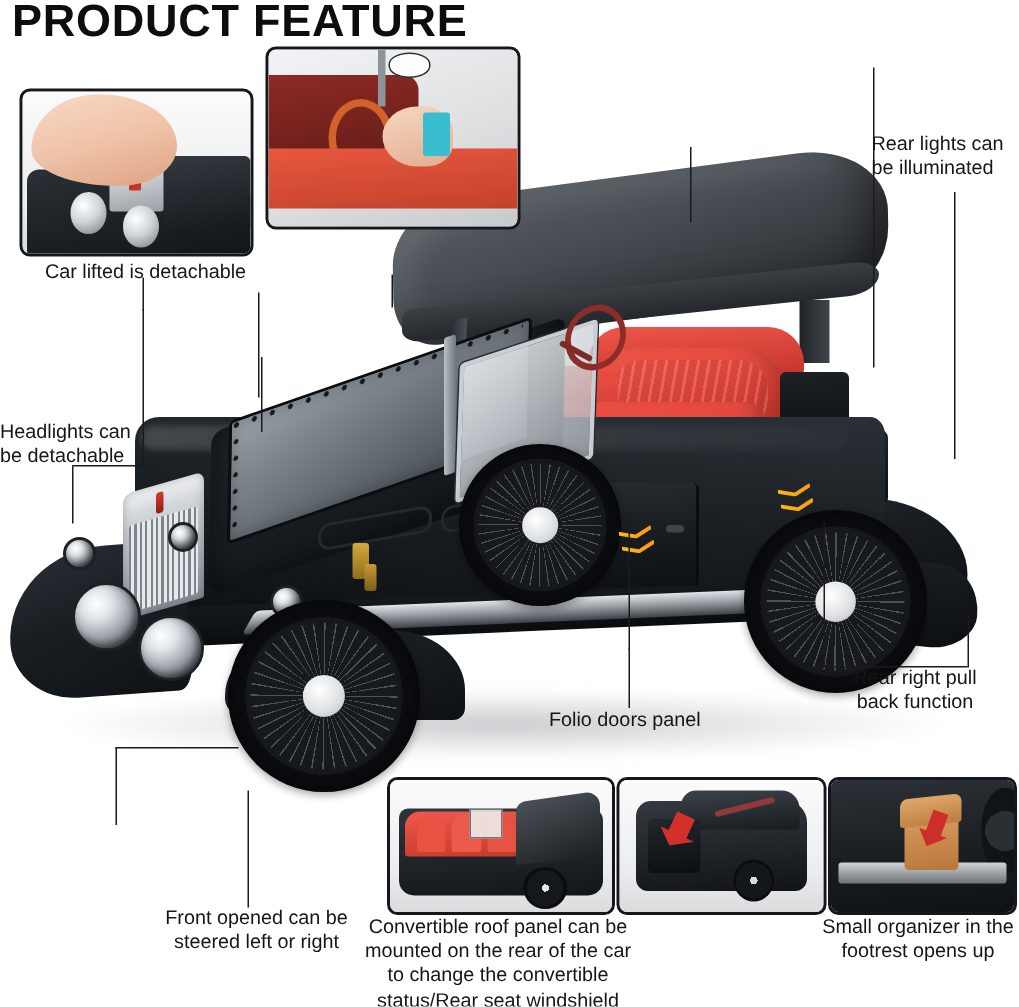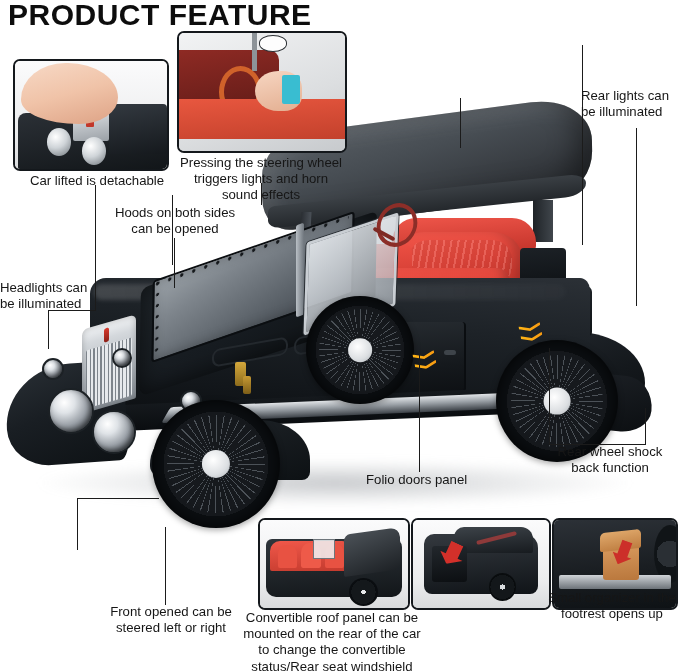--- a/index.html
+++ b/index.html
@@ -547,38 +547,33 @@
   <div class="lead h" style="left:549px; top:444px; width:96px;"></div>
   <div class="lead v" style="left:645px; top:408px; height:37px;"></div>
 
   <div class="lead v" style="left:77px; top:498px; height:52px;"></div>
   <div class="lead h" style="left:77px; top:498px; width:82px;"></div>
 
   <div class="lead v" style="left:165px; top:527px; height:78px;"></div>
 
   <div class="callout c-center" style="left:8px; top:173px; width:178px;">Car lifted is detachable</div>
 
-  <div class="callout c-center" style="left:168px; top:155px; width:186px;">Pressing the steering wheel
-triggers lights and horn
-sound effects</div>
 
 
 
   <div class="callout c-left" style="left:581px; top:88px; width:98px;">Rear lights can
 be illuminated</div>
 
-  <div class="callout c-center" style="left:104px; top:205px; width:142px;">Hoods on both sides
-can be opened</div>
 
   <div class="callout c-left" style="left:0px; top:280px; width:96px;">Headlights can
-be illuminated</div>
+be detachable</div>
 
   <div class="callout c-left" style="left:366px; top:472px; width:110px;">Folio doors panel</div>
 
-  <div class="callout c-center" style="left:549px; top:444px; width:122px;">Rear wheel shock
+  <div class="callout c-center" style="left:549px; top:444px; width:122px;">Rear right pull
 back function</div>
 
 
   <div class="callout c-center" style="left:98px; top:604px; width:146px;">Front opened can be
 steered left or right</div>
 
   <div class="thumb" style="left:13px; top:59px; width:152px; height:108px;">
     <div class="scene sc-bg-white">
       <div class="blob t1-car"></div>
       <div class="blob t1-hood"></div>
@@ -634,16 +629,16 @@
   <div class="thumb" style="left:552px; top:518px; width:122px; height:88px;">
     <div class="scene">
       <div class="blob t5-body"></div>
       <div class="blob t5-tire"></div>
       <div class="blob t5-sill"></div>
       <div class="blob t5-box"></div>
       <div class="blob t5-lid"></div>
       <div class="blob t5-arrow"></div>
     </div>
   </div>
-  <div class="thumb-cap" style="left:545px; top:590px; width:134px;">Small organizer in the
+  <div class="thumb-cap" style="left:545px; top:610px; width:134px;">Small organizer in the
 footrest opens up</div>
 
 </div>
 
 </body></html>

